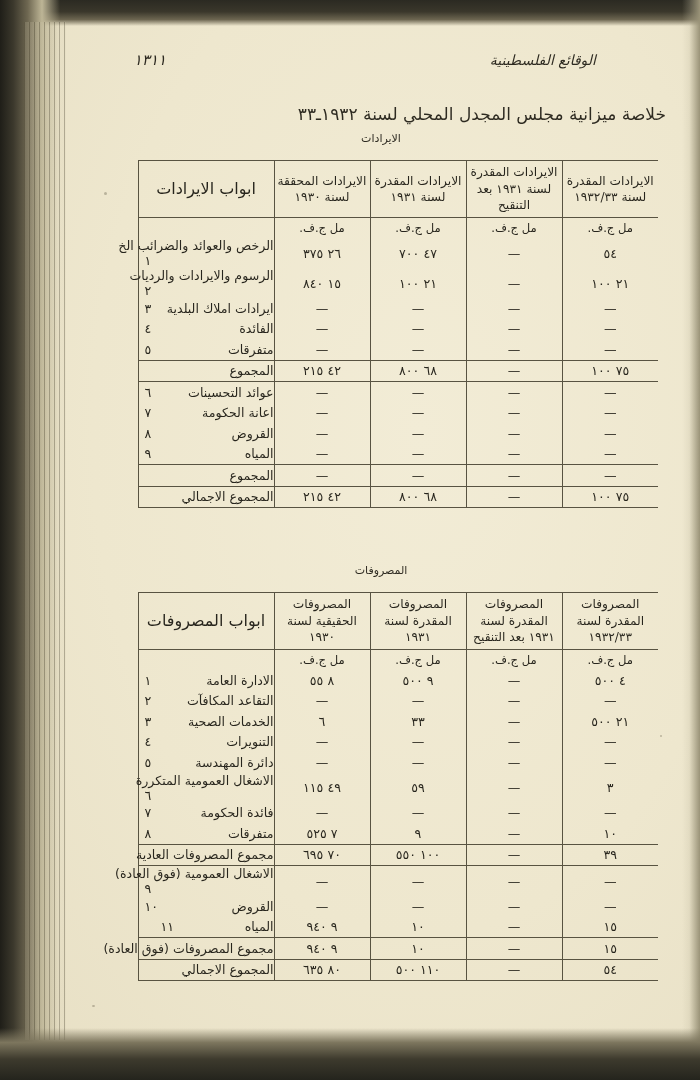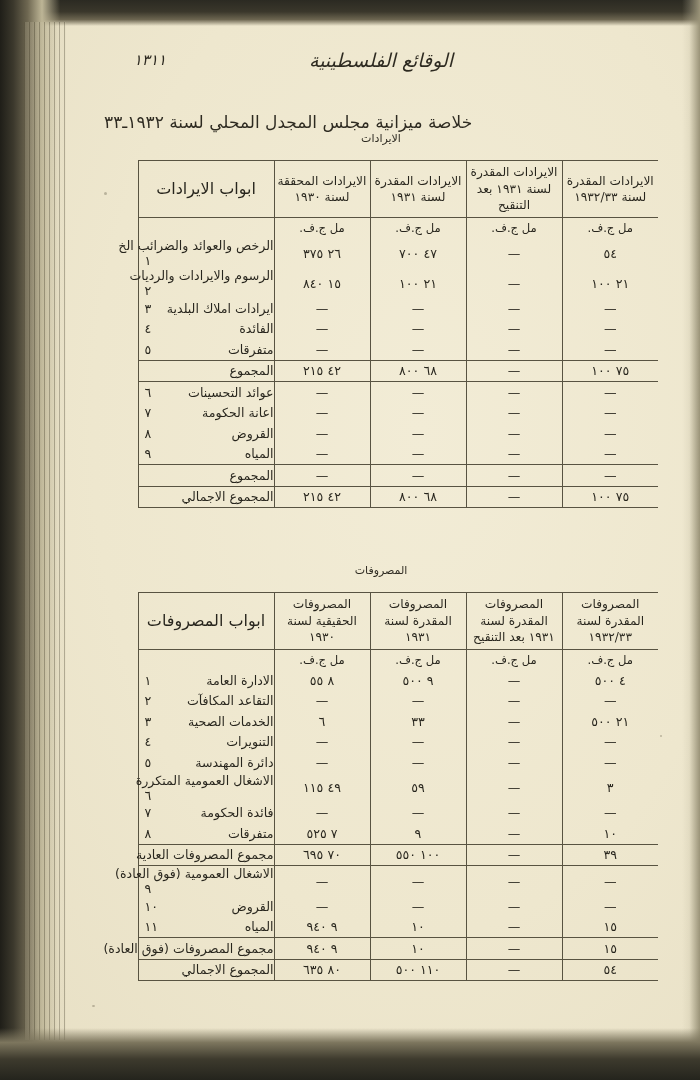--- a/index.html
+++ b/index.html
@@ -82,40 +82,40 @@
     display: flex;
     align-items: center;
     justify-content: space-between;
     flex-direction: row-reverse;
     font-size: 14.5px;
     letter-spacing: .5px;
     font-style: italic;
   }
   .running-head .title {
     flex: 1;
-    text-align: center;
-    font-size: 19px;
+    text-align: right;
+    font-size: 14px;
   }
   .running-head .folio {
     width: 70px;
     text-align: right;
     font-size: 15px;
     letter-spacing: 1px;
   }
   .running-head .spacer { width: 70px; }
 
   h1.doc-title {
     position: absolute;
     top: 104px;
     left: 96px;
     right: 34px;
-    margin: 8px;
+    margin: 0;
     font-weight: normal;
     font-size: 17px;
-    text-align: left;
+    text-align: right;
     letter-spacing: .3px;
   }
   .section-label {
     position: absolute;
     left: 96px;
     right: 34px;
     text-align: center;
     font-size: 11px;
   }
   #label-revenues { top: 132px; }
@@ -500,21 +500,21 @@
             <span style="float:left;padding-left:6px">١٠</span>
           </td>
         </tr>
         <tr class="data rule-bot">
           <td class="vline num">١٥</td>
           <td class="vline num dash">—</td>
           <td class="vline num">١٠</td>
           <td class="vline num">٩ ٩٤٠</td>
           <td class="vline name">
             <span>المياه</span>
-            <span style="float:left;padding-left:6px">١١</span>
+            <span style="float:left;padding-left:22px">١١</span>
           </td>
         </tr>
 
         <tr class="data rule-bot">
           <td class="vline num">١٥</td>
           <td class="vline num dash">—</td>
           <td class="vline num">١٠</td>
           <td class="vline num">٩ ٩٤٠</td>
           <td class="vline name total-name">مجموع المصروفات (فوق العادة)</td>
         </tr>

